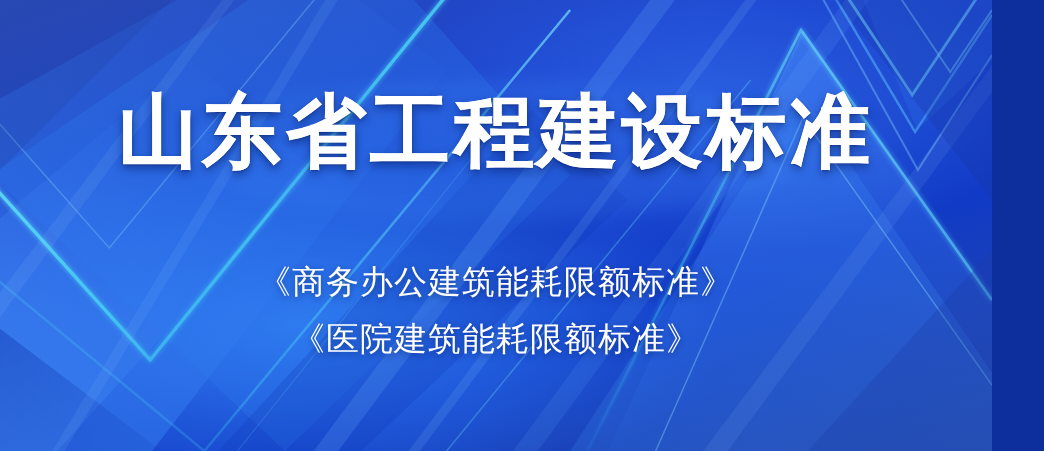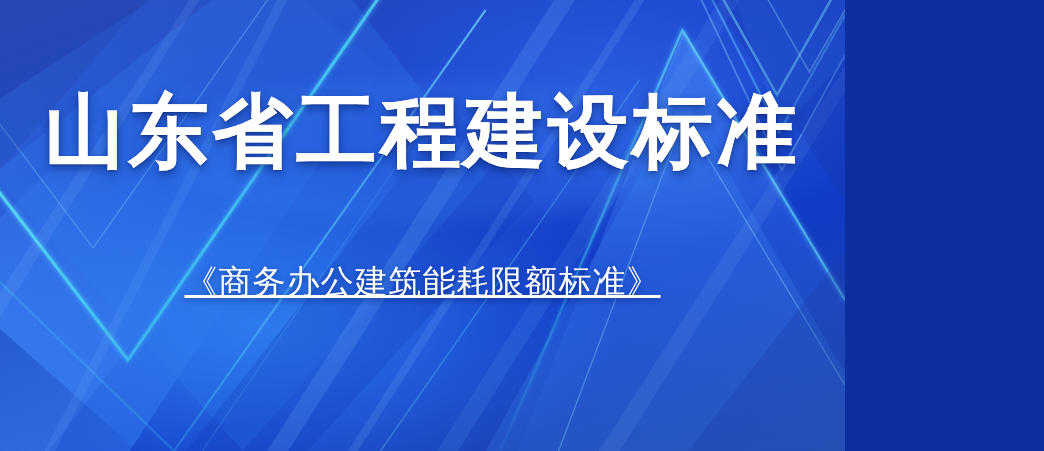--- a/index.html
+++ b/index.html
@@ -4,21 +4,21 @@
 <title>山东省工程建设标准</title>
 <style>
   html, body {
     margin: 0;
     padding: 0;
     background: #0d2f9e;
   }
 
   #banner {
     position: relative;
-    width: 845px;
+    width: 992px;
     height: 451px;
     overflow: hidden;
     font-family: "Liberation Sans", "DejaVu Sans", sans-serif;
     
     background:
       radial-gradient(ellipse 70% 65% at 30% 72%, #2f7bf0 0%, rgba(47,123,240,0) 62%),
       radial-gradient(ellipse 55% 55% at 72% 22%, #2a5fe0 0%, rgba(42,95,224,0) 60%),
       linear-gradient(160deg, #2b4cb8 0%, #1b43cf 35%, #113bc6 68%, #26469f 100%);
   }
 
@@ -65,21 +65,20 @@
 
   .subtitle {
     font-family: "Liberation Serif", "DejaVu Serif", serif;
     font-size: 33px;
     line-height: 1.1;
     font-weight: 400;
     color: #ffffff;
     letter-spacing: 1px;
     white-space: nowrap;
     text-shadow: 0 2px 6px rgba(4, 24, 90, 0.5);
-    text-decoration: underline;
   }
 </style>
 </head>
 <body>
 
 <div id="banner">
 
   <svg id="bg-art" viewBox="0 0 1044 451" preserveAspectRatio="none">
     <defs>
       <linearGradient id="gLightA" x1="0" y1="1" x2="1" y2="0">
@@ -180,16 +179,17 @@
 
     <ellipse cx="522" cy="150" rx="330" ry="70" fill="#3f8cf8" opacity="0.18" filter="url(#bigBlur)"></ellipse>
   </svg>
 
   <div class="content">
 
     <h1 class="main-title">山东省工程建设标准</h1>
 
     <div class="subtitle-list">
       <div class="subtitle">《商务办公建筑能耗限额标准》</div>
+      <div class="subtitle">《医院建筑能耗限额标准》</div>
     </div>
 
   </div>
 </div>
 
 </body></html>

